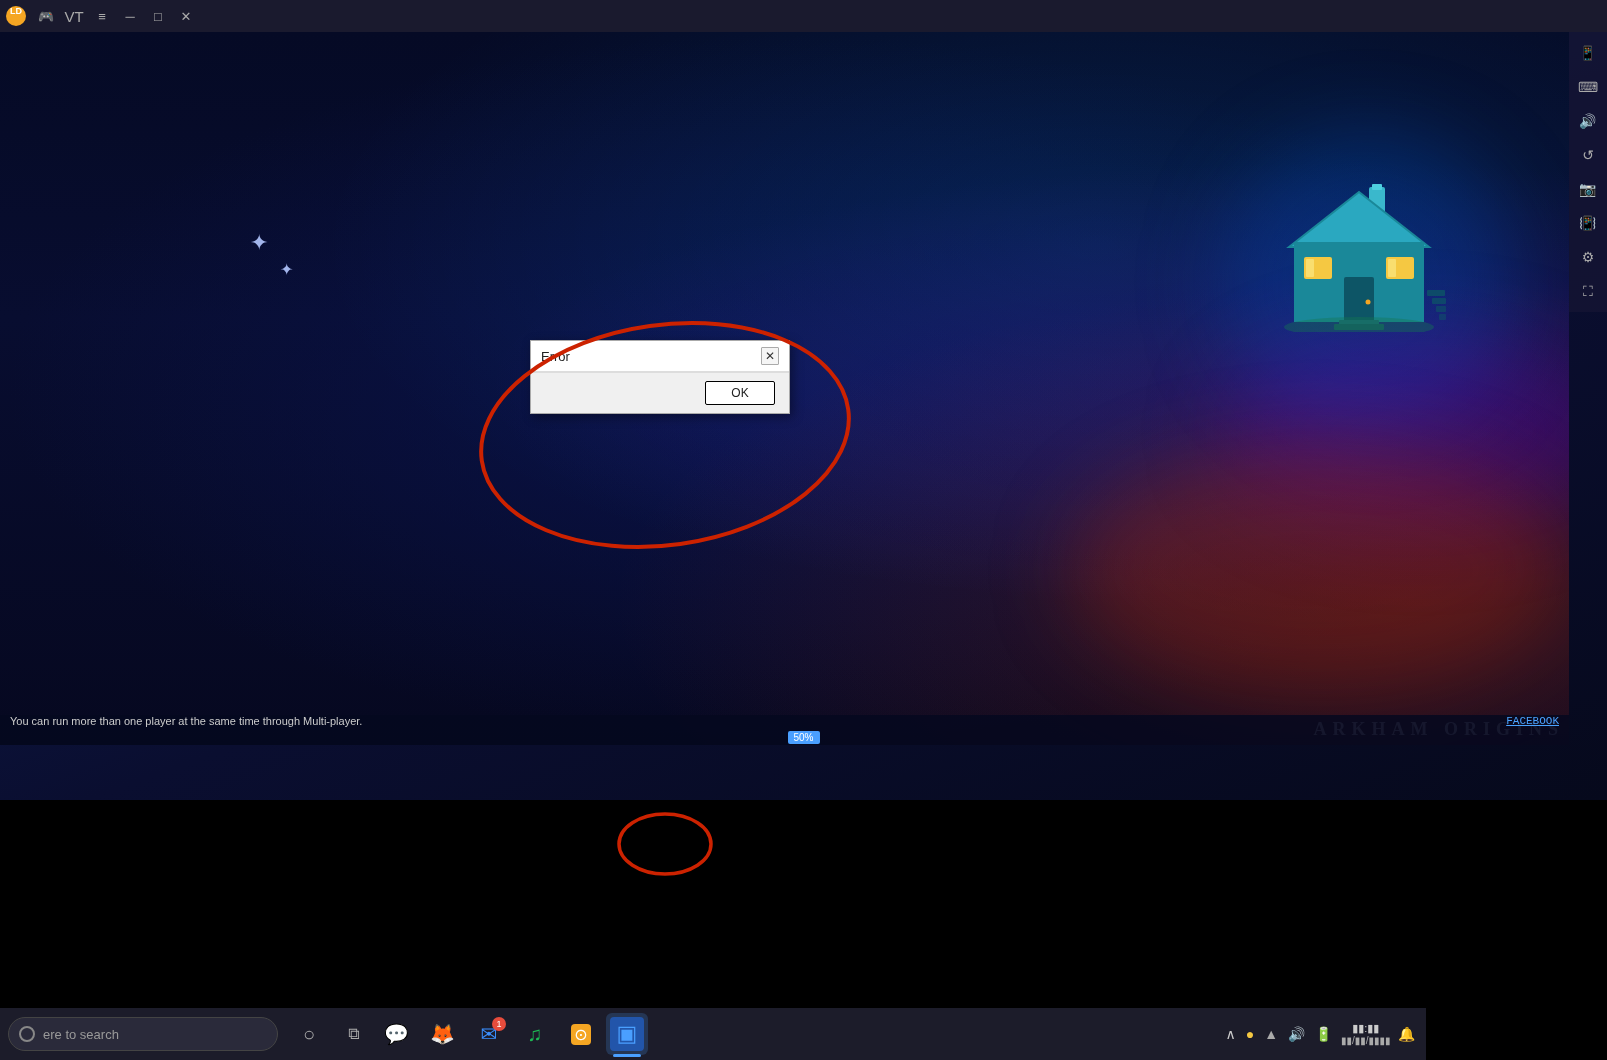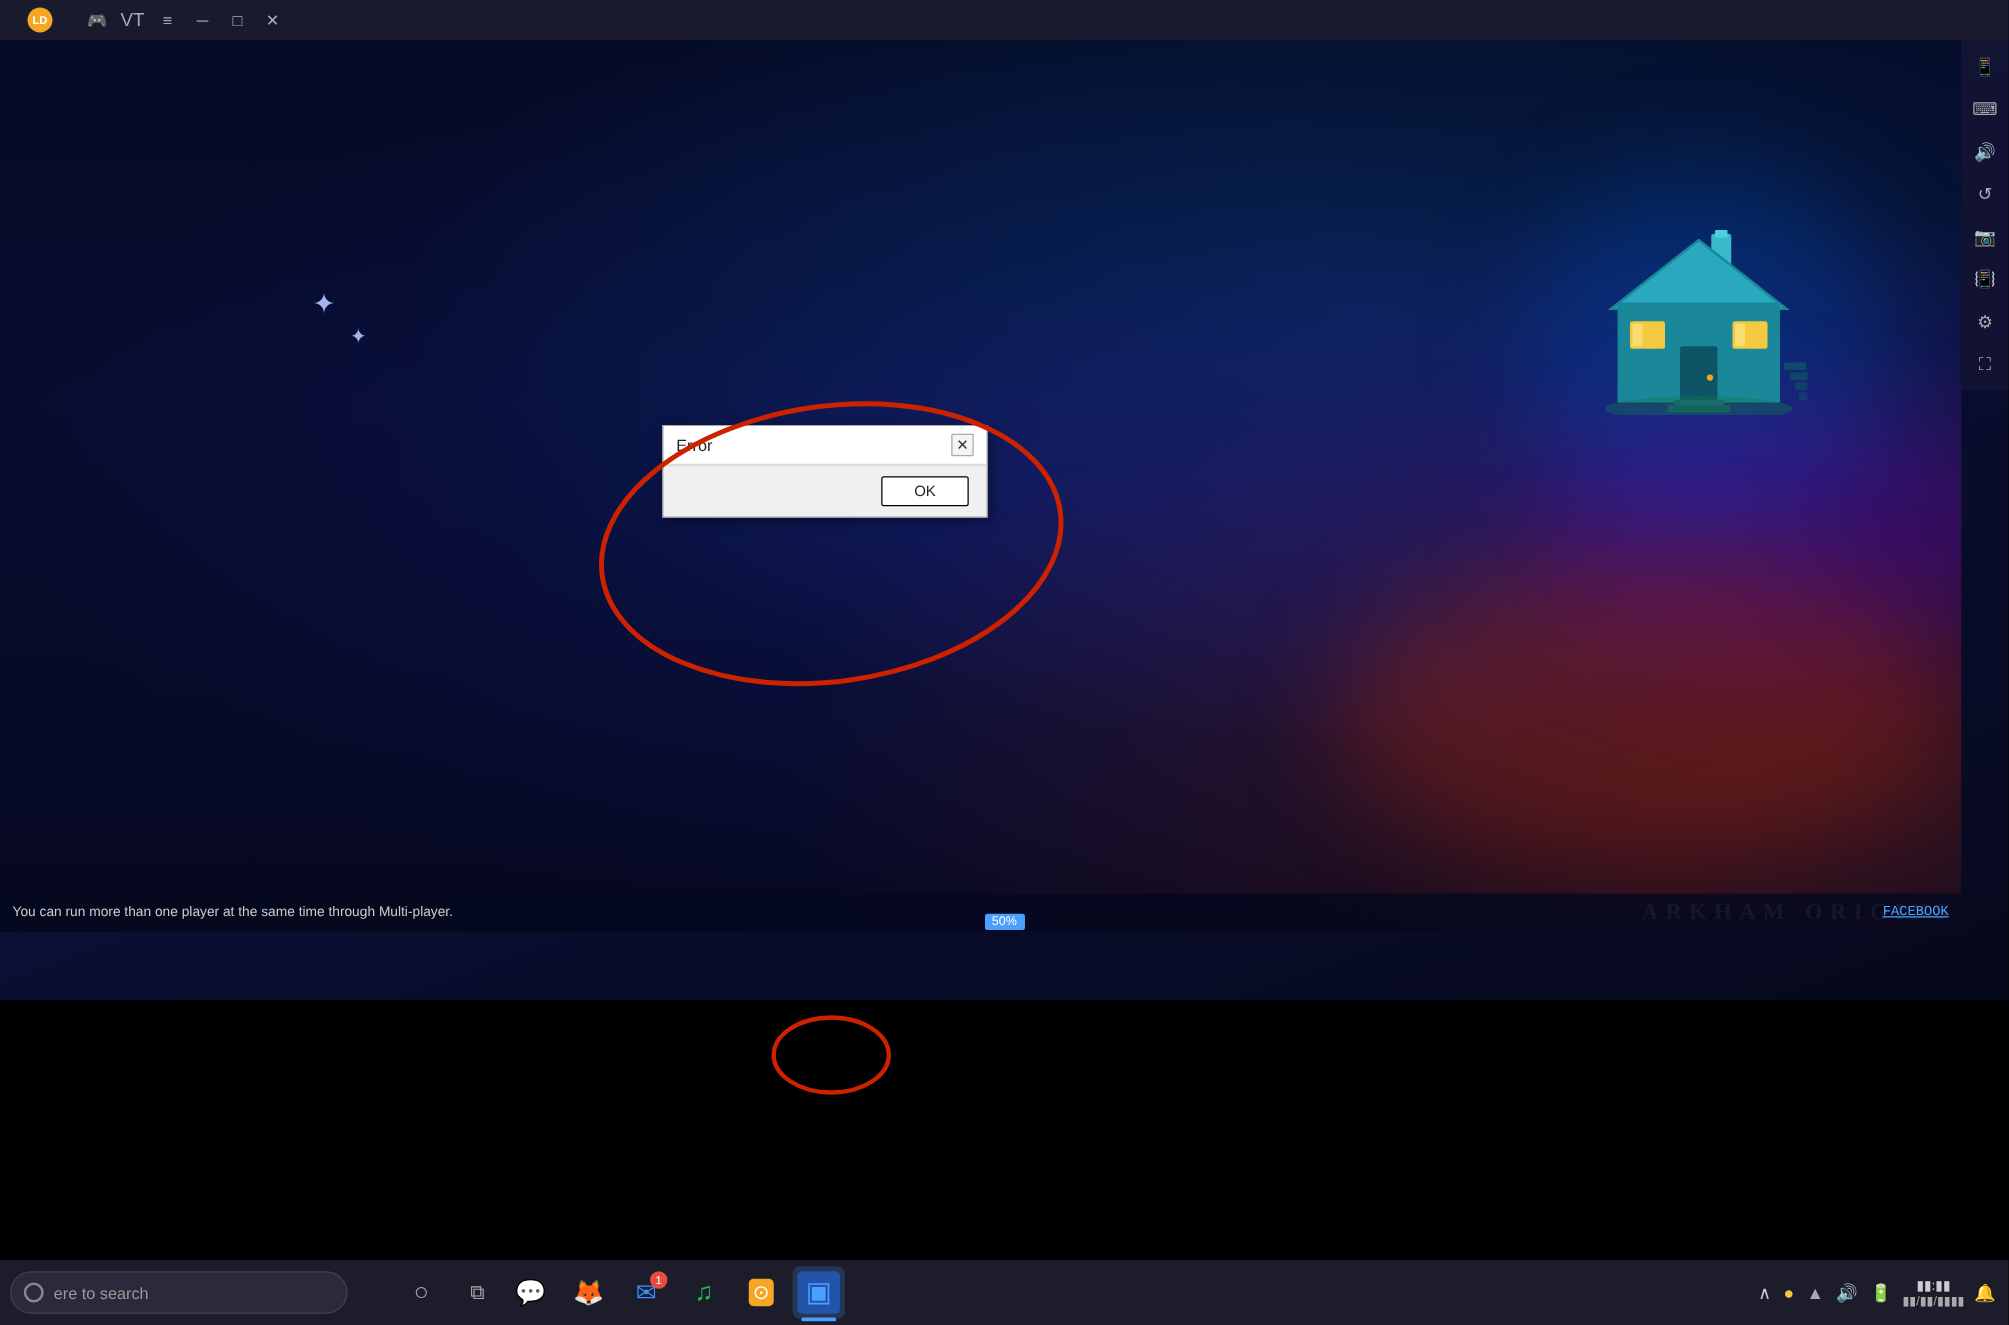--- a/index.html
+++ b/index.html
@@ -30,22 +30,22 @@
       height: 32px;
       background: #1a1a2e;
       display: flex;
       align-items: center;
       z-index: 10;
     }
     #title-bar-logo {
       width: 20px; height: 20px;
       background: #f5a623;
       border-radius: 50%;
-      margin: 0 22px;
-      display: flex; align-items: center; justify-content: center;
+      margin: 0 6px;
+      display: flex; justify-content: center;
       font-size: 10px; color: #fff; font-weight: bold;
     }
     #title-bar-title {
       color: #ccc;
       font-size: 12px;
       flex: 1;
     }
     #title-bar-controls {
       display: flex;
       height: 100%;
@@ -116,21 +116,21 @@
     }
 
     
     #info-bar {
       position: absolute;
       bottom: 55px; left: 0;
       width: calc(100% - 38px);
       height: 30px;
       background: rgba(5,8,30,0.85);
       display: flex;
-      align-items: center;
+      align-items: flex-start;
       justify-content: space-between;
       padding: 0 10px;
       z-index: 5;
     }
     #info-text { color: #ccc; font-size: 11px; }
     #facebook-link { color: #4aa3ff; font-size: 11px; cursor: pointer; text-decoration: underline; font-family: Liberation Mono, monospace; }
 
     
     #progress-bar-container {
       position: absolute;
@@ -220,27 +220,26 @@
       top: 305px; left: 465px;
       width: 400px; height: 260px;
       pointer-events: none;
       z-index: 25;
     }
 
     
     #taskbar {
       position: absolute;
       bottom: 0; left: 0;
-      width: 1607px;
+      width: 1426px;
       height: 52px;
       background: #1c1c2a;
       display: flex;
       align-items: center;
       z-index: 30;
-      gap: 28px;
     }
     #taskbar-search {
       display: flex;
       align-items: center;
       background: #2a2a3a;
       border: 1px solid #444;
       border-radius: 18px;
       height: 34px;
       width: 270px;
       margin-left: 8px;

